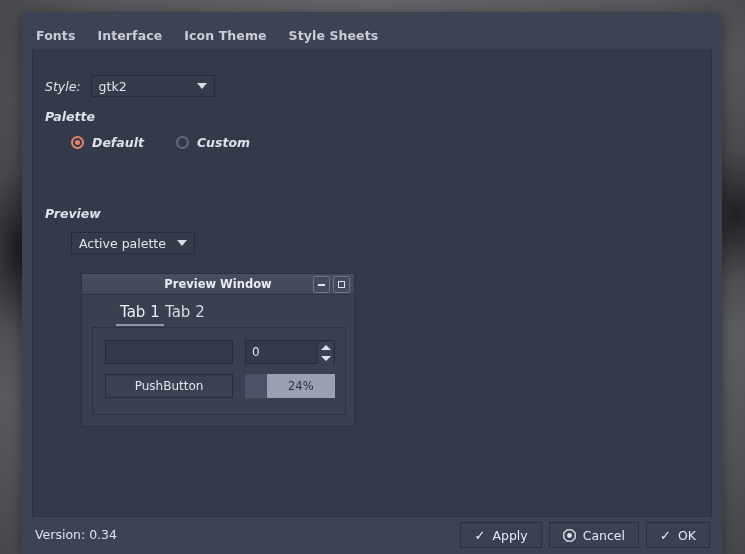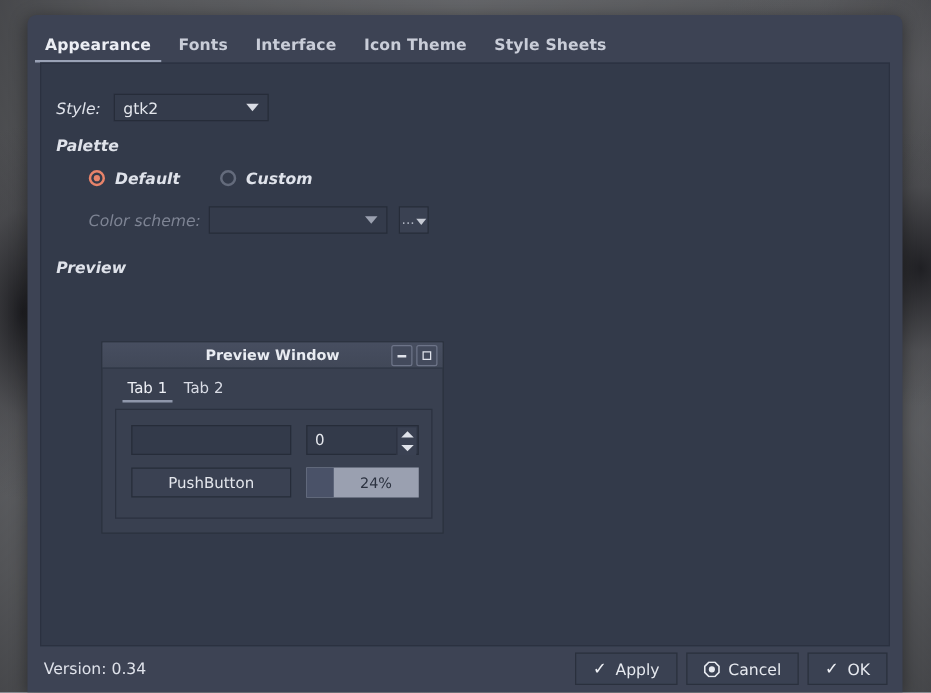--- a/index.html
+++ b/index.html
@@ -209,22 +209,23 @@
     cursor: default;
   }
   .winbtn .dash { width: 7px; height: 2px; background: #dfe2ea; }
   .winbtn .sq { width: 7px; height: 7px; border: 1.5px solid #dfe2ea; box-sizing: border-box; }
 
   #pw-body { position: relative; height: 132px; }
 
   .ptab {
     position: absolute;
     color: #d8dbe4;
-    font-size: 12px;
+    font-size: 15px;
     top: 8px;
+    margin-left: 18px;
   }
   .ptab.active { color: #eceef4; }
   .ptab.active::after {
     content: "";
     position: absolute;
     left: -4px; right: -4px; bottom: -5px;
     height: 2px;
     background: #8f97ab;
   }
 
@@ -350,21 +351,20 @@
   }
 </style>
 </head>
 <body>
 
 <div id="desktop"></div>
 
 <div id="dialog">
 
   <div id="tabbar">
-    <div class="tab active"><span>Appearance</span></div>
     <div class="tab"><span>Fonts</span></div>
     <div class="tab"><span>Interface</span></div>
     <div class="tab"><span>Icon Theme</span></div>
     <div class="tab"><span>Style Sheets</span></div>
   </div>
 
   <div id="content">
 
     <div class="row" style="left:12px; top:24px;">
       <span class="lbl" style="margin-right:10px;">Style:</span>
@@ -384,38 +384,33 @@
       <div class="radio-wrap">
         <span class="radio checked"></span>
         <span class="lbl bold" style="margin-left:8px;">Default</span>
       </div>
       <div class="radio-wrap" style="margin-left:32px;">
         <span class="radio off"></span>
         <span class="lbl bold" style="margin-left:8px;">Custom</span>
       </div>
     </div>
 
-    <div class="row" style="left:38px; top:114px;">
-      <span class="lbl disabled" style="width:92px;">Color scheme:</span>
-      <div class="combo" style="width:143px; margin-left:4px;">
-        <span class="ctext"></span>
-        <span class="arrowbox">
-            <span class="caret dim"></span>
-          </span>
-      </div>
-      <div class="dotsbtn" style="margin-left:9px;">
-        <span class="dots">...</span>
-        <span class="mini-caret"></span>
-      </div>
-    </div>
 
     <div class="row" style="left:12px; top:155px;">
       <span class="lbl bold">Preview</span>
     </div>
 
+    <div class="row" style="left:38px; top:181px;">
+      <div class="combo" style="width:124px;">
+        <span class="ctext">Active palette</span>
+        <span class="arrowbox">
+            <span class="caret"></span>
+          </span>
+      </div>
+    </div>
 
     <div id="previewwin">
       <div id="pw-title">
         <span class="t">Preview Window</span>
         <div id="pw-btns">
           <div class="winbtn">
               <span class="dash"></span>
             </div>
           <div class="winbtn">
               <span class="sq"></span>

